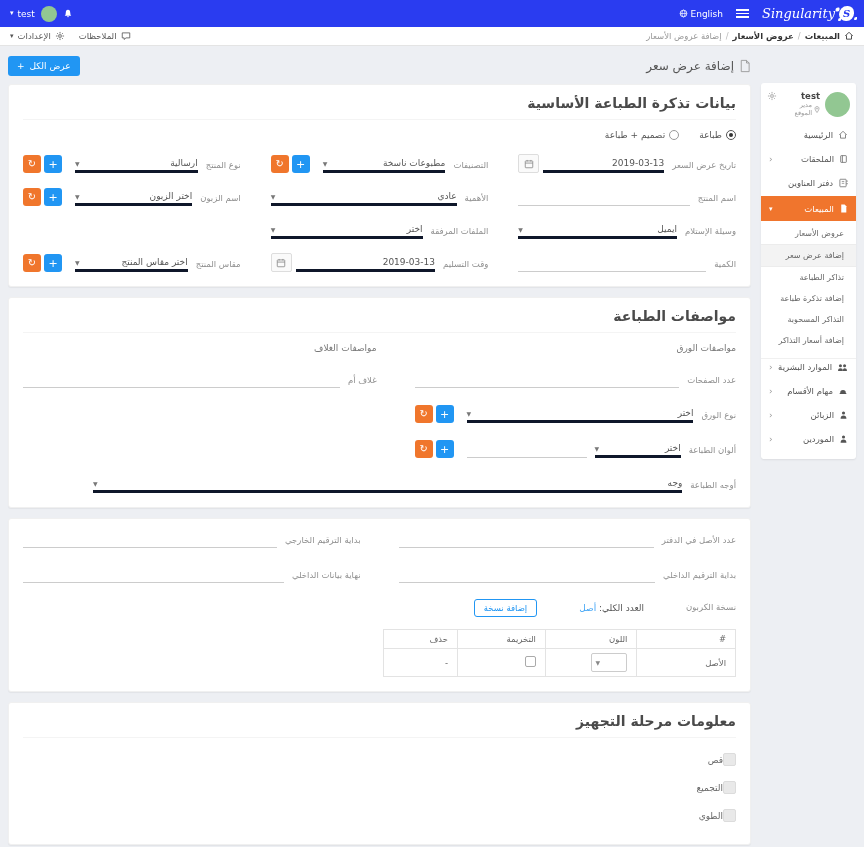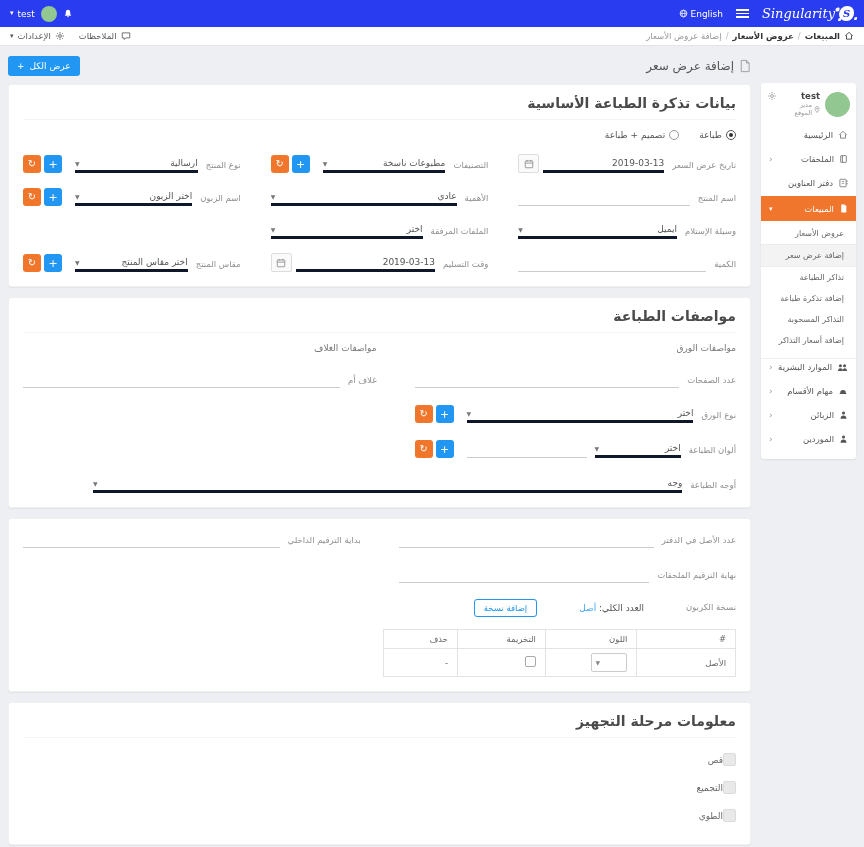--- a/index.html
+++ b/index.html
@@ -571,25 +571,29 @@
       </div>
     </div>
 
     <div class="panel">
       <div class="grid2" style="grid-template-columns:1fr 1fr;">
         <div class="field">
           <span class="flabel">عدد الأصل في الدفتر</span>
           <input class="line" style="">
         </div>
         <div class="field">
+          <span class="flabel">بداية الترقيم الخارجي</span>
+          <input class="line" style="">
+        </div>
+        <div class="field">
           <span class="flabel">بداية الترقيم الداخلي</span>
           <input class="line" style="">
         </div>
         <div class="field">
-          <span class="flabel">نهاية الترقيم الملحقات</span>
+          <span class="flabel">نهاية بيانات الداخلي</span>
           <input class="line" style="">
         </div>
       </div>
 
       <div class="carbon-row" style="margin-top:16px;">
         <span class="flabel">نسخة الكربون</span>
         <span class="total-txt">
           <span>العدد الكلي:</span>
           <span class="total-val">أصل</span>
         </span>

